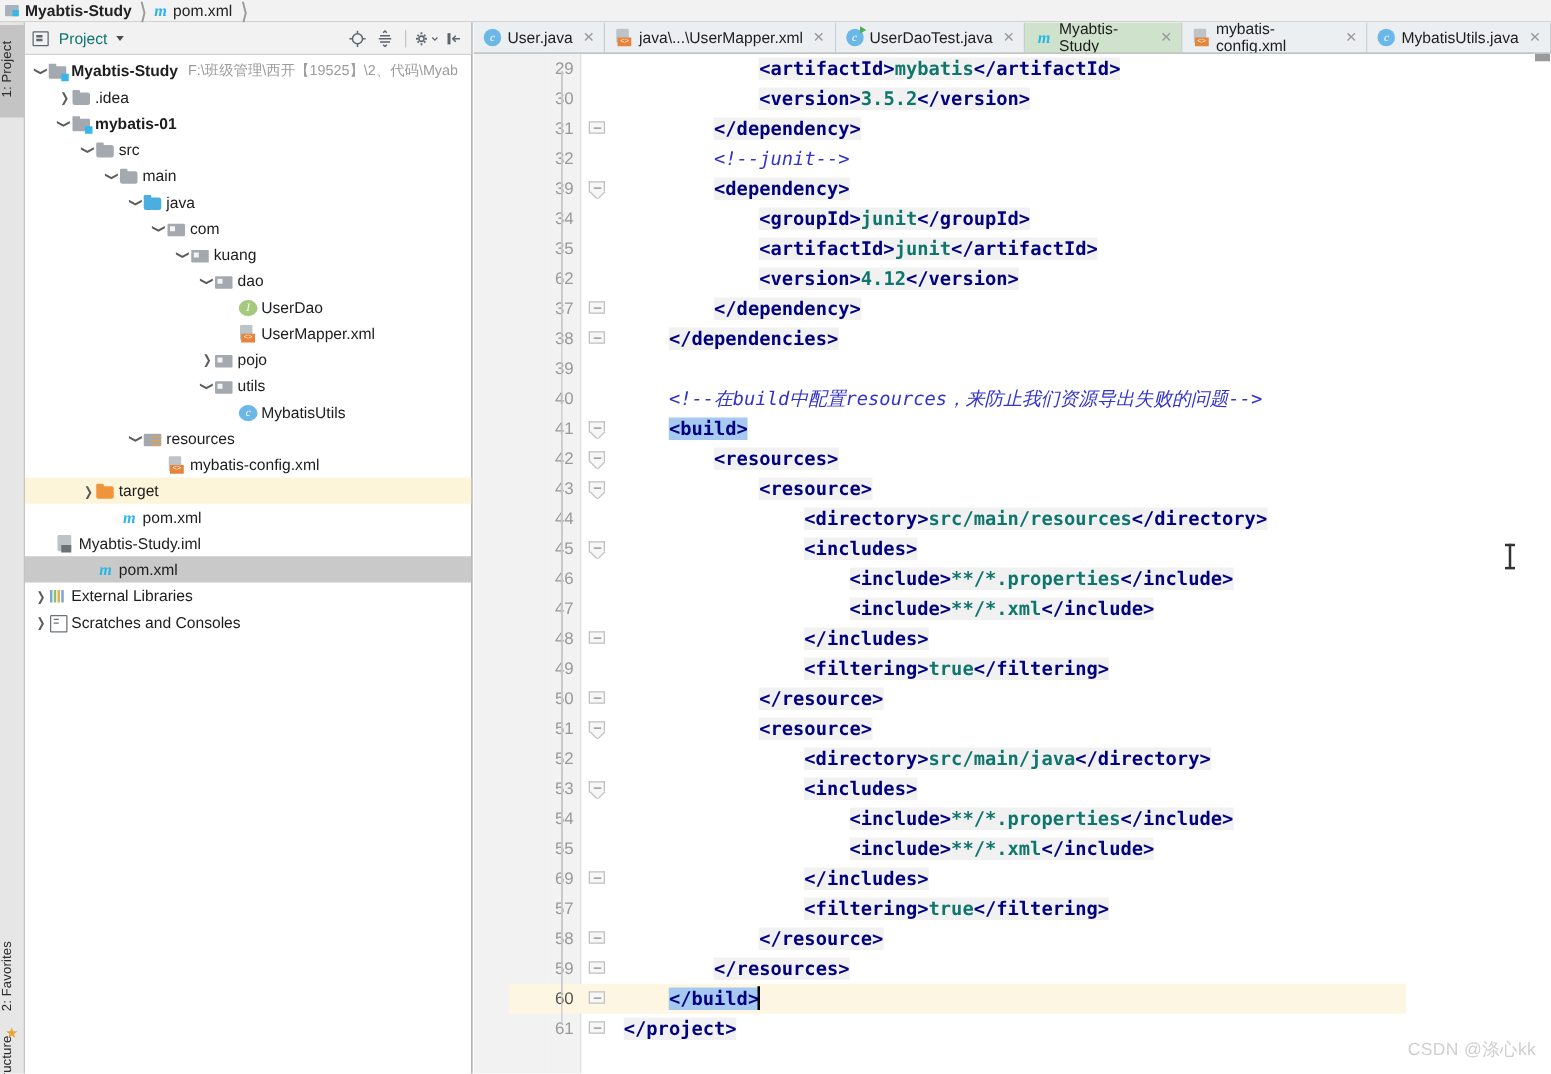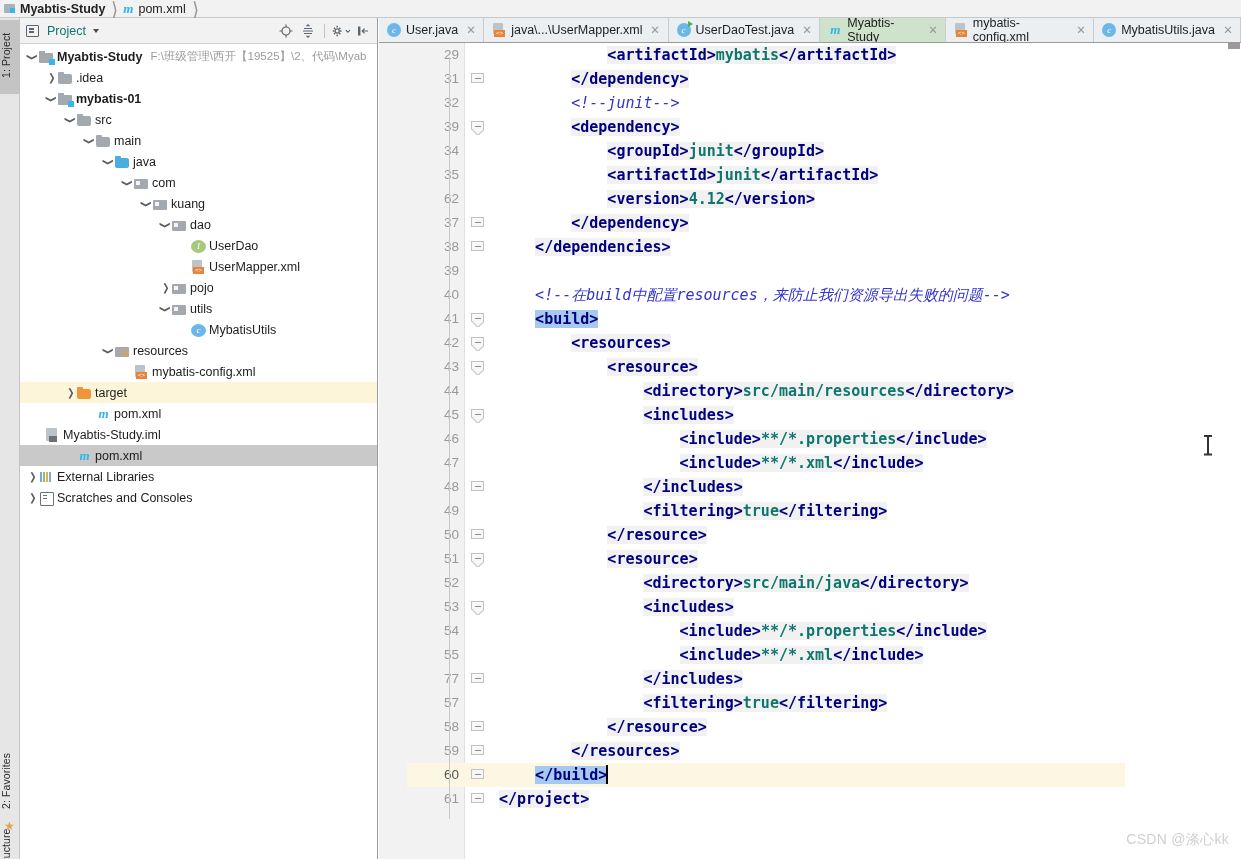--- a/index.html
+++ b/index.html
@@ -589,20 +589,21 @@
           <span class="tclose">✕</span>
         </div>
       </div>
 
     <div class="code-surface">
       <div class="gutter-bg"></div>
       <div class="fold-bg"></div>
       <div class="gutter-edge"></div>
       <div class="codelines" id="codelines">
           <div class="cline"><span class="lnum">29</span><span class="ctext" style="padding-left: 108.36px;"><span class="tag vbg">&lt;artifactId&gt;</span><span class="val vbg">mybatis</span><span class="tag vbg">&lt;/artifactId&gt;</span></span></div>
+          <div class="cline"><span class="lnum">30</span><span class="ctext" style="padding-left: 108.36px;"><span class="tag vbg">&lt;version&gt;</span><span class="val vbg">3.5.2</span><span class="tag vbg">&lt;/version&gt;</span></span></div>
           <div class="cline"><span class="lnum">31</span><span class="ctext" style="padding-left: 72.24px;"><span class="tag vbg">&lt;/dependency&gt;</span></span><span class="foldm"><span class="shape"></span></span></div>
           <div class="cline"><span class="lnum">32</span><span class="ctext" style="padding-left: 72.24px;"><span class="cmt">&lt;!--junit--&gt;</span></span></div>
           <div class="cline"><span class="lnum">39</span><span class="ctext" style="padding-left: 72.24px;"><span class="tag vbg">&lt;dependency&gt;</span></span><span class="foldm tip"><span class="shape"></span><span class="tipv"></span></span></div>
           <div class="cline"><span class="lnum">34</span><span class="ctext" style="padding-left: 108.36px;"><span class="tag vbg">&lt;groupId&gt;</span><span class="val vbg">junit</span><span class="tag vbg">&lt;/groupId&gt;</span></span></div>
           <div class="cline"><span class="lnum">35</span><span class="ctext" style="padding-left: 108.36px;"><span class="tag vbg">&lt;artifactId&gt;</span><span class="val vbg">junit</span><span class="tag vbg">&lt;/artifactId&gt;</span></span></div>
           <div class="cline"><span class="lnum">62</span><span class="ctext" style="padding-left: 108.36px;"><span class="tag vbg">&lt;version&gt;</span><span class="val vbg">4.12</span><span class="tag vbg">&lt;/version&gt;</span></span></div>
           <div class="cline"><span class="lnum">37</span><span class="ctext" style="padding-left: 72.24px;"><span class="tag vbg">&lt;/dependency&gt;</span></span><span class="foldm"><span class="shape"></span></span></div>
           <div class="cline"><span class="lnum">38</span><span class="ctext" style="padding-left: 36.12px;"><span class="tag vbg">&lt;/dependencies&gt;</span></span><span class="foldm"><span class="shape"></span></span></div>
           <div class="cline"><span class="lnum">39</span><span class="ctext" style="padding-left: 0px;"></span></div>
           <div class="cline"><span class="lnum">40</span><span class="ctext" style="padding-left: 36.12px;"><span class="cmt">&lt;!--在build中配置resources，来防止我们资源导出失败的问题--&gt;</span></span></div>
@@ -614,21 +615,21 @@
           <div class="cline"><span class="lnum">46</span><span class="ctext" style="padding-left: 180.6px;"><span class="tag vbg">&lt;include&gt;</span><span class="val vbg">**/*.properties</span><span class="tag vbg">&lt;/include&gt;</span></span></div>
           <div class="cline"><span class="lnum">47</span><span class="ctext" style="padding-left: 180.6px;"><span class="tag vbg">&lt;include&gt;</span><span class="val vbg">**/*.xml</span><span class="tag vbg">&lt;/include&gt;</span></span></div>
           <div class="cline"><span class="lnum">48</span><span class="ctext" style="padding-left: 144.48px;"><span class="tag vbg">&lt;/includes&gt;</span></span><span class="foldm"><span class="shape"></span></span></div>
           <div class="cline"><span class="lnum">49</span><span class="ctext" style="padding-left: 144.48px;"><span class="tag vbg">&lt;filtering&gt;</span><span class="val vbg">true</span><span class="tag vbg">&lt;/filtering&gt;</span></span></div>
           <div class="cline"><span class="lnum">50</span><span class="ctext" style="padding-left: 108.36px;"><span class="tag vbg">&lt;/resource&gt;</span></span><span class="foldm"><span class="shape"></span></span></div>
           <div class="cline"><span class="lnum">51</span><span class="ctext" style="padding-left: 108.36px;"><span class="tag vbg">&lt;resource&gt;</span></span><span class="foldm tip"><span class="shape"></span><span class="tipv"></span></span></div>
           <div class="cline"><span class="lnum">52</span><span class="ctext" style="padding-left: 144.48px;"><span class="tag vbg">&lt;directory&gt;</span><span class="val vbg">src/main/java</span><span class="tag vbg">&lt;/directory&gt;</span></span></div>
           <div class="cline"><span class="lnum">53</span><span class="ctext" style="padding-left: 144.48px;"><span class="tag vbg">&lt;includes&gt;</span></span><span class="foldm tip"><span class="shape"></span><span class="tipv"></span></span></div>
           <div class="cline"><span class="lnum">54</span><span class="ctext" style="padding-left: 180.6px;"><span class="tag vbg">&lt;include&gt;</span><span class="val vbg">**/*.properties</span><span class="tag vbg">&lt;/include&gt;</span></span></div>
           <div class="cline"><span class="lnum">55</span><span class="ctext" style="padding-left: 180.6px;"><span class="tag vbg">&lt;include&gt;</span><span class="val vbg">**/*.xml</span><span class="tag vbg">&lt;/include&gt;</span></span></div>
-          <div class="cline"><span class="lnum">77</span><span class="ctext" style="padding-left: 144.48px;"><span class="tag vbg">&lt;/includes&gt;</span></span><span class="foldm"><span class="shape"></span></span></div>
+          <div class="cline"><span class="lnum">69</span><span class="ctext" style="padding-left: 144.48px;"><span class="tag vbg">&lt;/includes&gt;</span></span><span class="foldm"><span class="shape"></span></span></div>
           <div class="cline"><span class="lnum">57</span><span class="ctext" style="padding-left: 144.48px;"><span class="tag vbg">&lt;filtering&gt;</span><span class="val vbg">true</span><span class="tag vbg">&lt;/filtering&gt;</span></span></div>
           <div class="cline"><span class="lnum">58</span><span class="ctext" style="padding-left: 108.36px;"><span class="tag vbg">&lt;/resource&gt;</span></span><span class="foldm"><span class="shape"></span></span></div>
           <div class="cline"><span class="lnum">59</span><span class="ctext" style="padding-left: 72.24px;"><span class="tag vbg">&lt;/resources&gt;</span></span><span class="foldm"><span class="shape"></span></span></div>
           <div class="cline current"><span class="lnum">60</span><span class="ctext" style="padding-left: 36.12px;"><span class="tag hl-sel">&lt;/build&gt;</span><span class="caret"></span></span><span class="foldm"><span class="shape"></span></span></div>
           <div class="cline"><span class="lnum">61</span><span class="ctext" style="padding-left: 0px;"><span class="tag vbg">&lt;/project&gt;</span></span><span class="foldm"><span class="shape"></span></span></div>
         </div>
       <div class="ibeam"></div>
     <div class="foldline" style="top: 14px; height: 42px;"></div>
         <div class="foldline" style="top: 110px; height: 90px;"></div>
         <div class="foldline" style="top: 14px; height: 210px;"></div>

